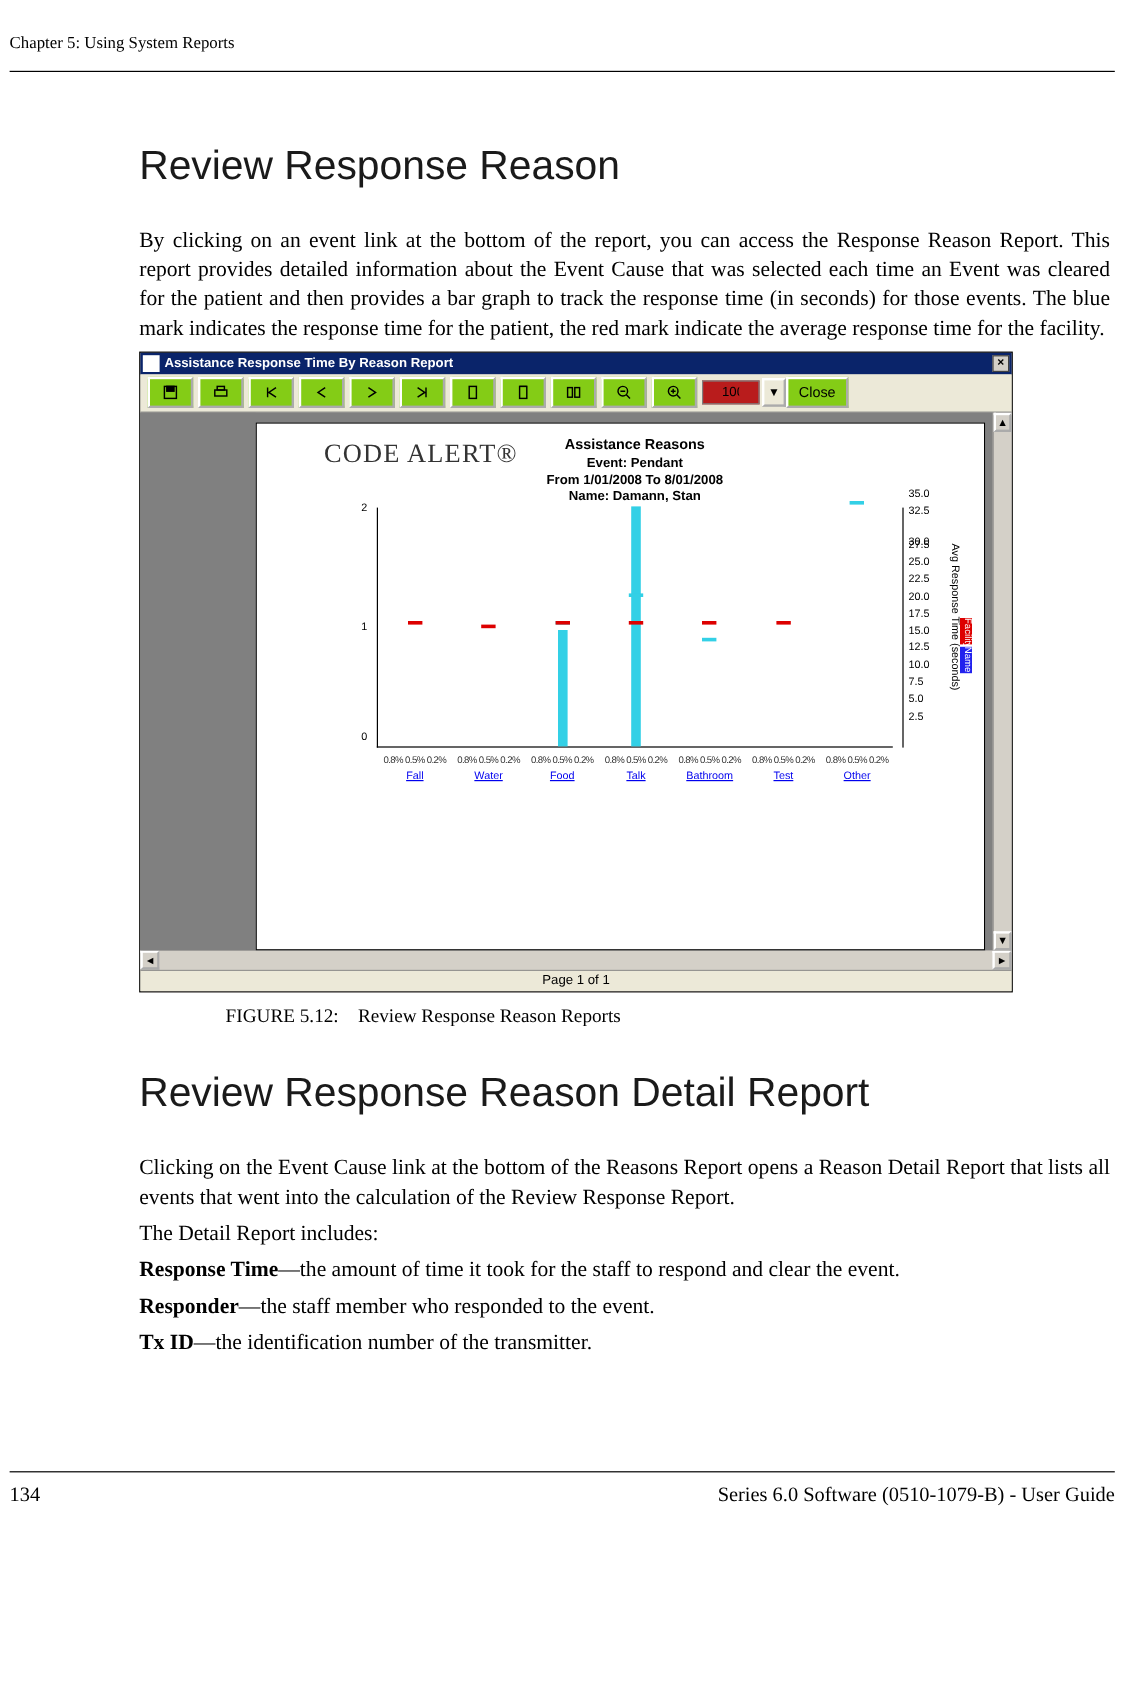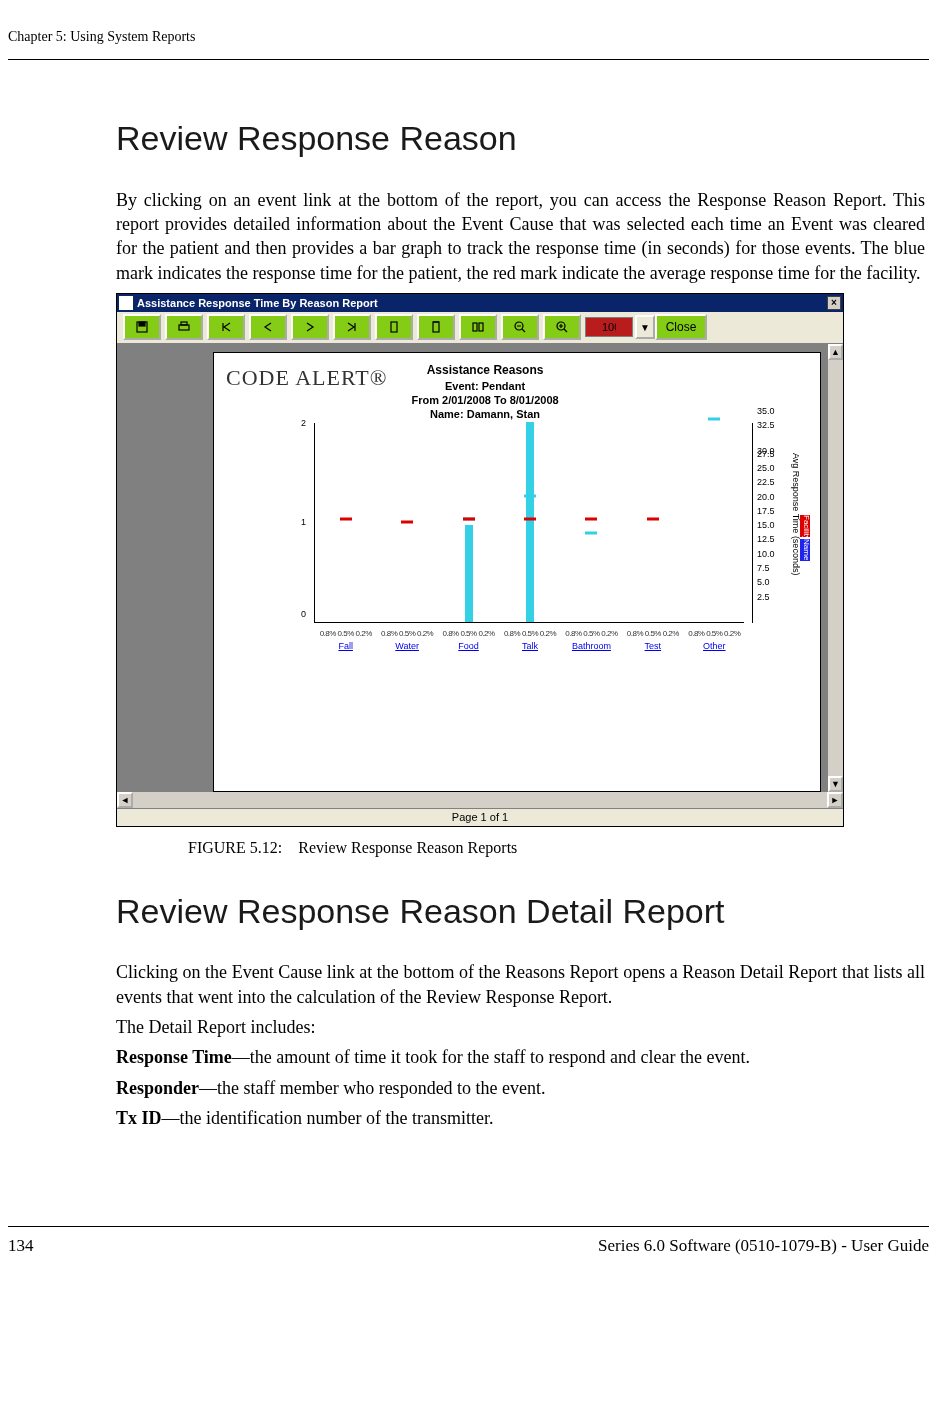--- a/index.html
+++ b/index.html
@@ -85,20 +85,21 @@
     position:relative;
   }
   .viewer .pad-left { width: 96px; height:100%; background:#808080; }
   .viewer .page {
     flex:1 1 auto;
     margin: 8px 6px 0 0;
     background:#fff;
     border:1px solid #000;
     position:relative;
     overflow:hidden;
+    padding-left:44px;
   }
   .viewer .vscroll {
     width: 16px; height:100%;
     background:#d4d0c8; border-left:1px solid #808080;
     display:flex; flex-direction:column; justify-content:space-between;
   }
   .sbtn { height:16px; border:2px outset #fff; display:flex; align-items:center; justify-content:center; font-size:9px;}
   .hscroll-row { height:16px; background:#d4d0c8; display:flex; }
   .hscroll-row .hl { width:16px; border:2px outset #fff; display:flex; align-items:center; justify-content:center; font-size:9px;}
   .hscroll-row .htrack { flex:1; background:#d4d0c8;}
@@ -251,21 +252,21 @@
     </div>
 
     <div class="viewer">
       <div class="pad-left"></div>
       <div class="page">
         <div class="rhdr">
           <div class="brand">CODE ALERT®</div>
           <div class="hdr-right">
             <b>Assistance Reasons</b><br>
             <span>Event: Pendant</span><br>
-            <span>From 2/01/2008 To 8/01/2008</span><br>
+            <span>From 1/01/2008 To 8/01/2008</span><br>
             <span>Name: Damann, Stan</span>
           </div>
         </div>
 
         <div class="chart">
           <span class="ytick" style="bottom:-4px">0</span>
           <span class="ytick" style="top:50%">1</span>
           <span class="ytick" style="top:0">2</span>
         <div class="red-tick" style="left: 30.7143px; bottom: 100px;"></div>
             <div class="cat" style="left: 30.7143px;"><div class="pct">0.8% 0.5% 0.2%</div><a href="#">Fall</a></div>

